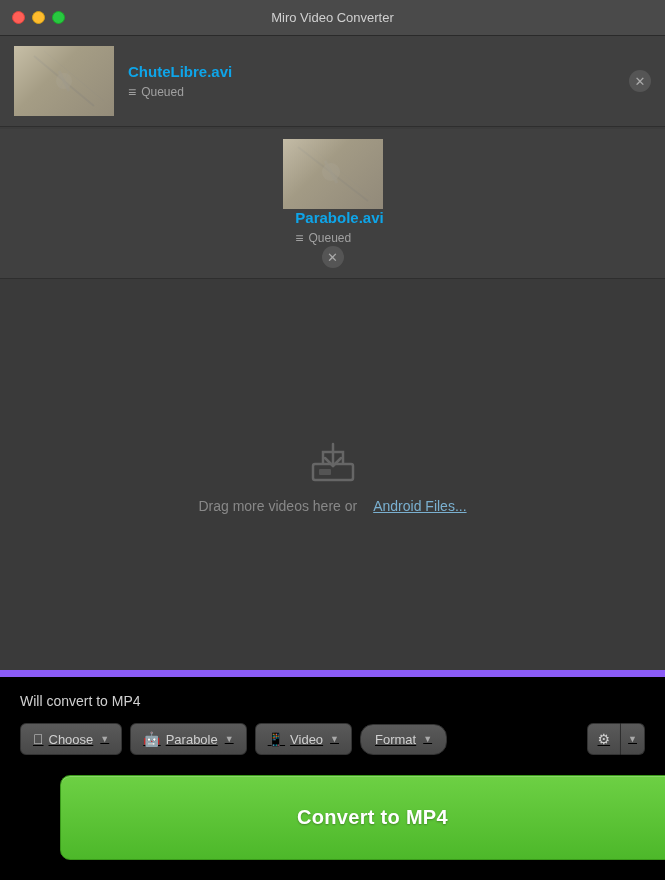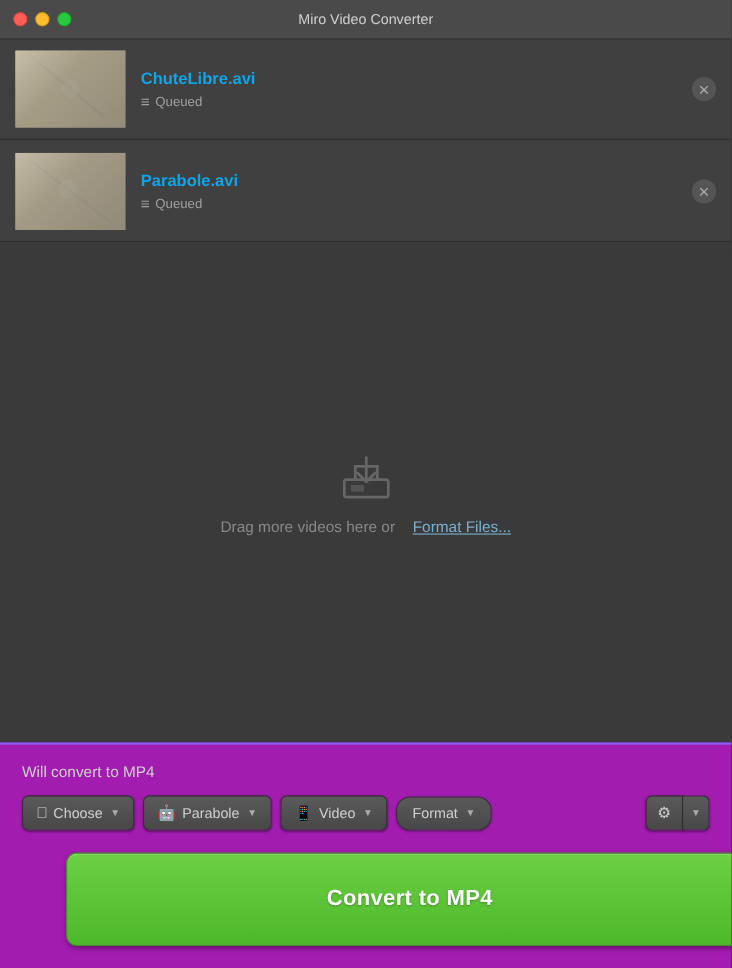--- a/index.html
+++ b/index.html
@@ -66,20 +66,21 @@
       display: flex;
       align-items: center;
       padding: 10px 14px;
       border-bottom: 1px solid #2e2e2e;
       background: #404040;
       position: relative;
     }
 
     .queue-item + .queue-item {
       margin-top: 2px;
+      flex-direction: column;
     }
 
     .queue-thumbnail {
       width: 100px;
       height: 70px;
       background: #888;
       flex-shrink: 0;
       overflow: hidden;
       position: relative;
     }
@@ -187,24 +188,25 @@
       text-decoration: underline;
       cursor: pointer;
       background: none;
       border: none;
       font-size: 14px;
       padding: 0;
     }
 
     
     .bottom-panel {
-      background: #a21caf;
+      background: #000000;
       padding: 16px 20px 20px;
       flex-shrink: 0;
-      border-top: 2px solid #8b5cf6;
+      border-top: 7px solid #8b5cf6;
+      text-decoration: underline;
     }
 
     .convert-status {
       color: #d0d0d0;
       font-size: 14px;
       margin-bottom: 14px;
     }
 
     .format-buttons {
       display: flex;
@@ -366,21 +368,21 @@
     <svg class="inbox-icon" viewBox="0 0 48 48" fill="none" xmlns="http://www.w3.org/2000/svg">
       <rect x="4" y="28" width="40" height="16" rx="2" stroke="#666" stroke-width="2.5" fill="none"></rect>
       <path d="M14 28 L14 16 L34 16 L34 28" stroke="#666" stroke-width="2.5" fill="none"></path>
       <path d="M16 22 L24 30 L32 22" stroke="#666" stroke-width="2.5" fill="none" stroke-linecap="round" stroke-linejoin="round"></path>
       <line x1="24" y1="8" x2="24" y2="30" stroke="#666" stroke-width="2.5" stroke-linecap="round"></line>
       <rect x="10" y="33" width="12" height="6" rx="1" fill="#666" opacity="0.6"></rect>
     </svg>
   </div>
   <div class="drop-text">
     <span>Drag more videos here or</span>
-    <button class="choose-files-link">Format Files...</button>
+    <button class="choose-files-link">Android Files...</button>
   </div>
 </div>
 
 <div class="bottom-panel">
 
   <div class="convert-status">Will convert to MP4</div>
 
   <div class="format-buttons">
 
     <button class="format-btn">

